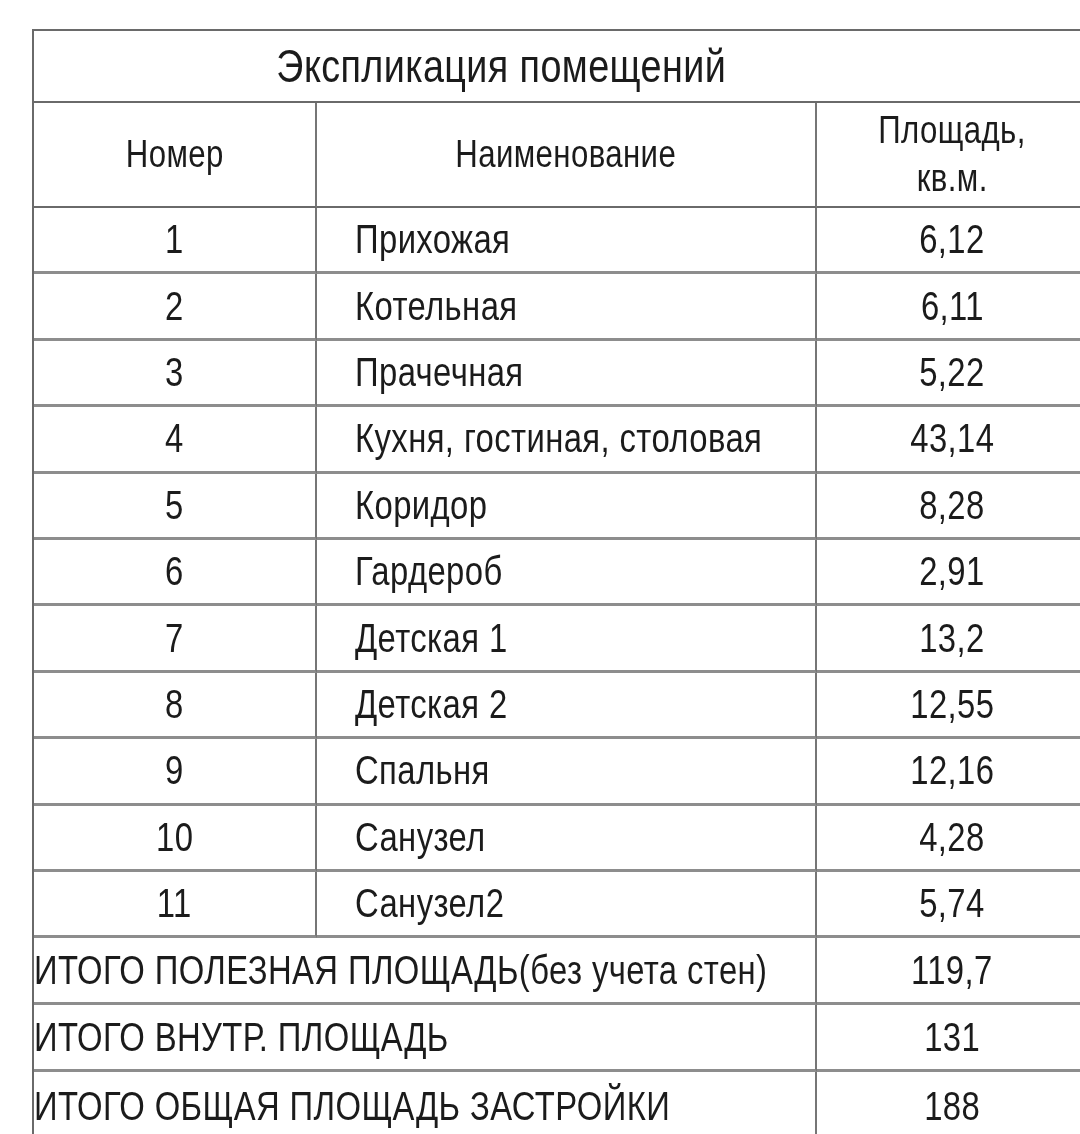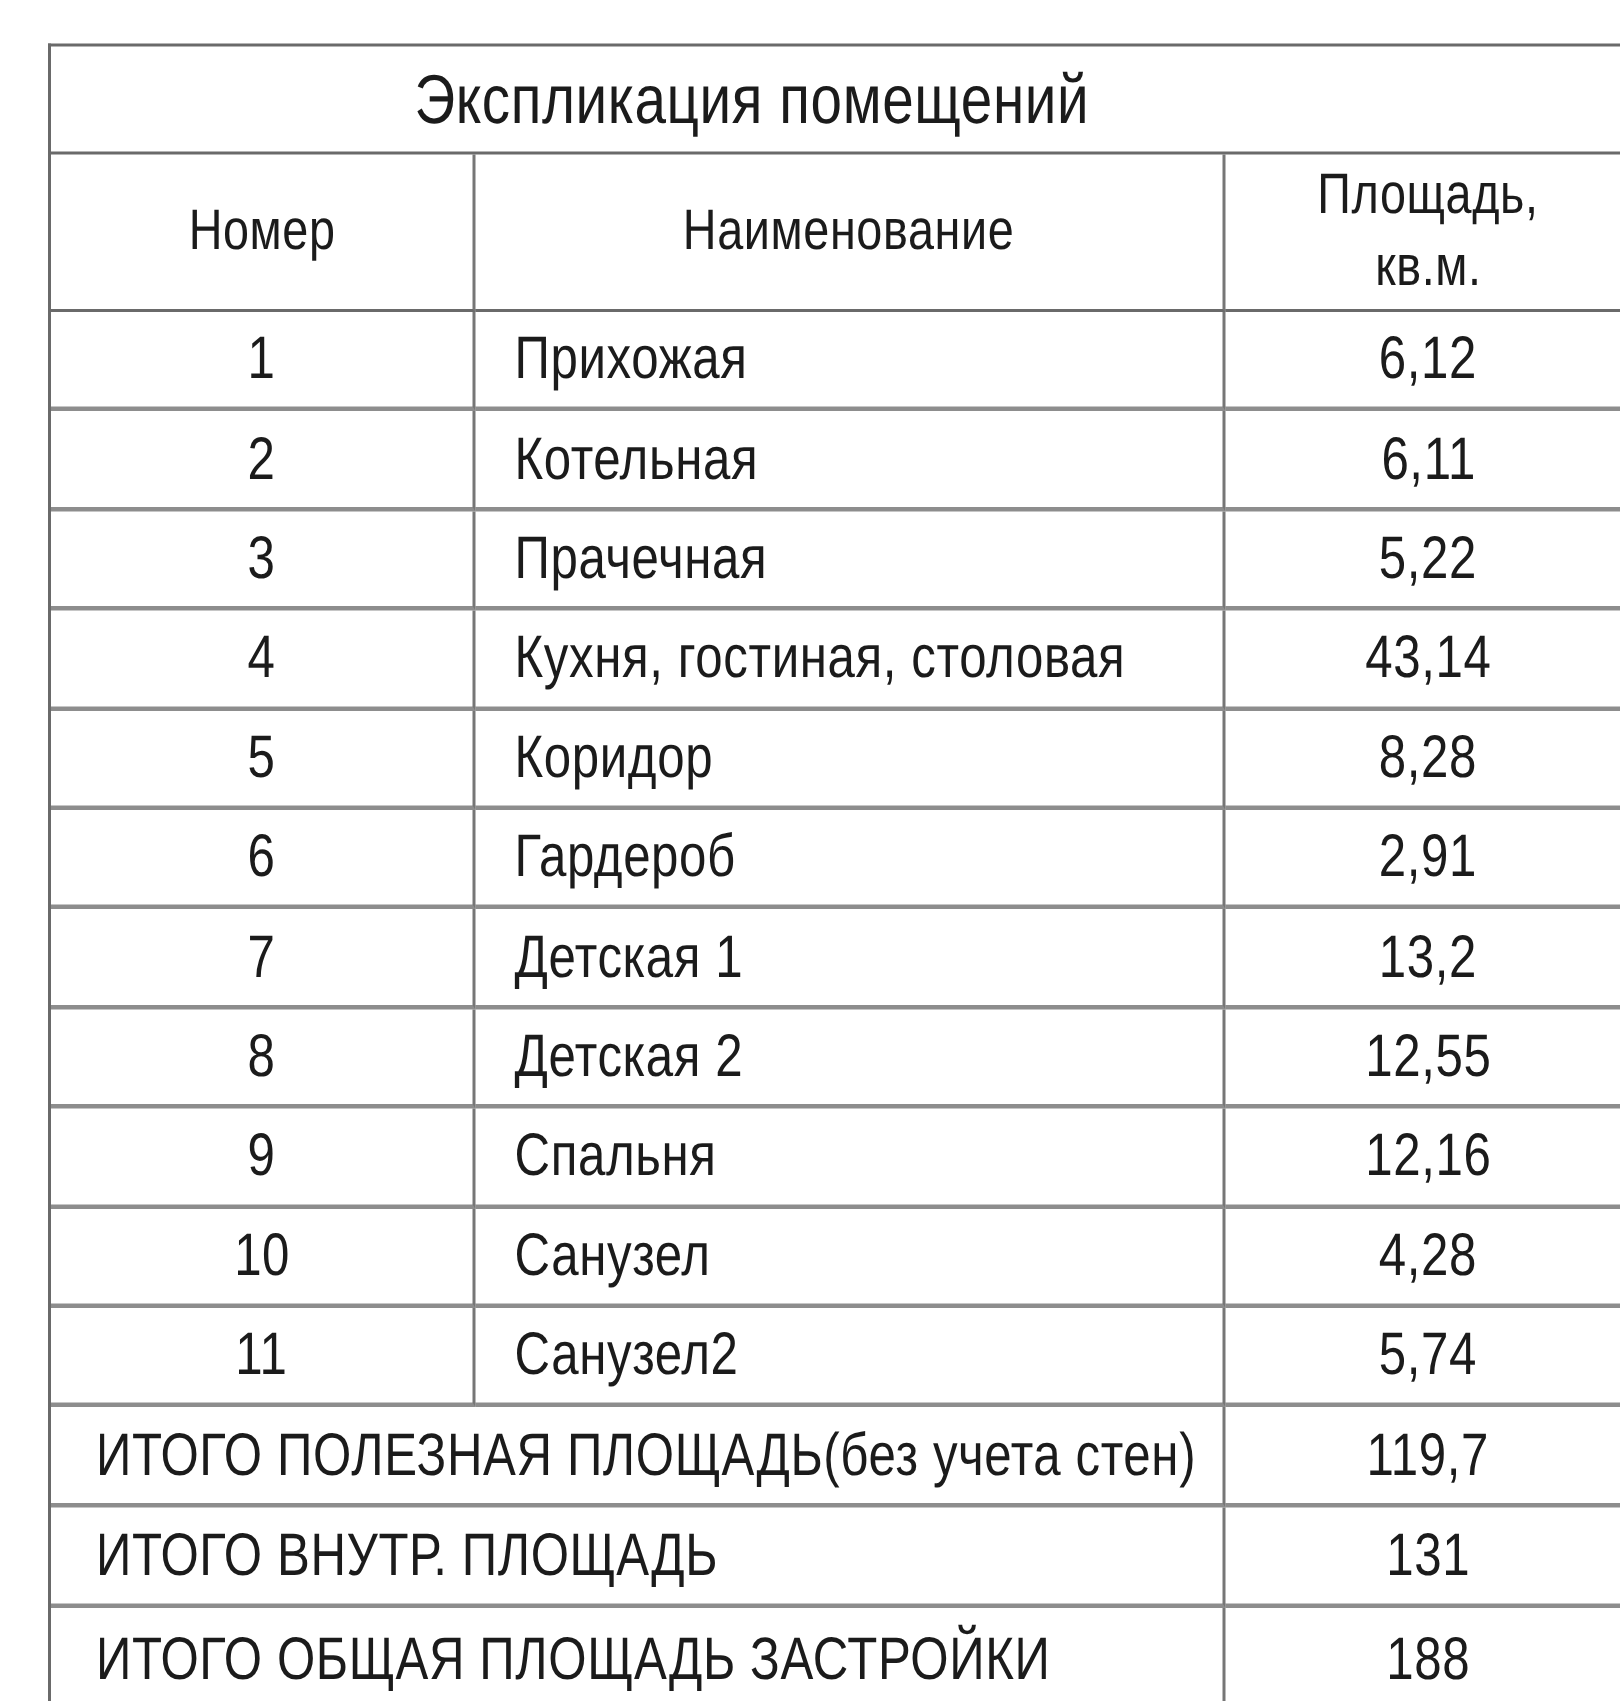--- a/index.html
+++ b/index.html
@@ -57,25 +57,24 @@
   }
   .title-text { font-size: 46px; }
 
   .hdr-text { font-size: 38px; }
   .area-hdr {
     flex-direction: column;
     line-height: 1.25;
   }
 
   .cell-text { font-size: 40px; }
-  .name-cell { padding-left: 26px; }
+  .name-cell { padding-left: 38px; }
 
   .total-label-cell {
     grid-column: span 2;
-    padding-left: 30px;
   }
 </style>
 </head>
 <body>
 
 <div class="screen">
   <div class="table">
 
     <div class="cell title-cell no-r dark-b">
       <span class="cond title-text">Экспликация помещений</span>

